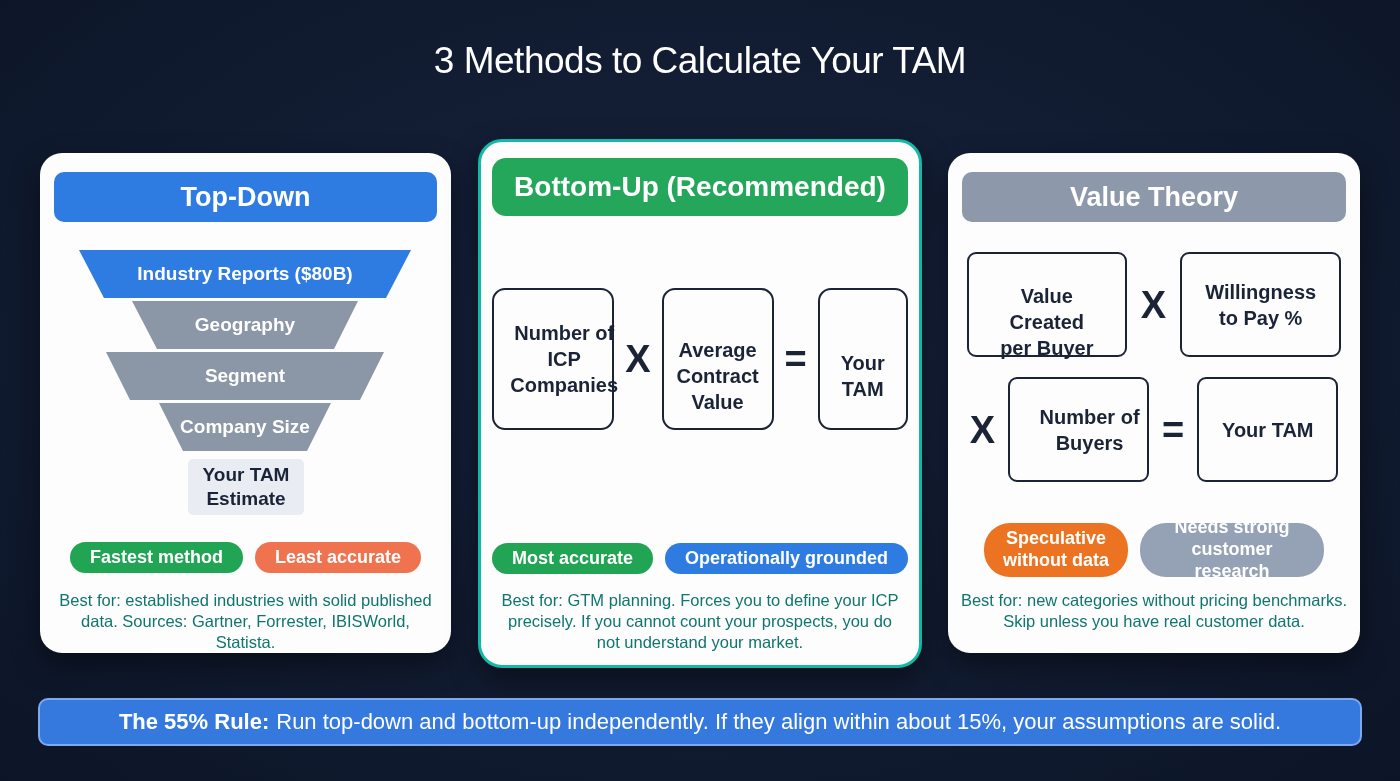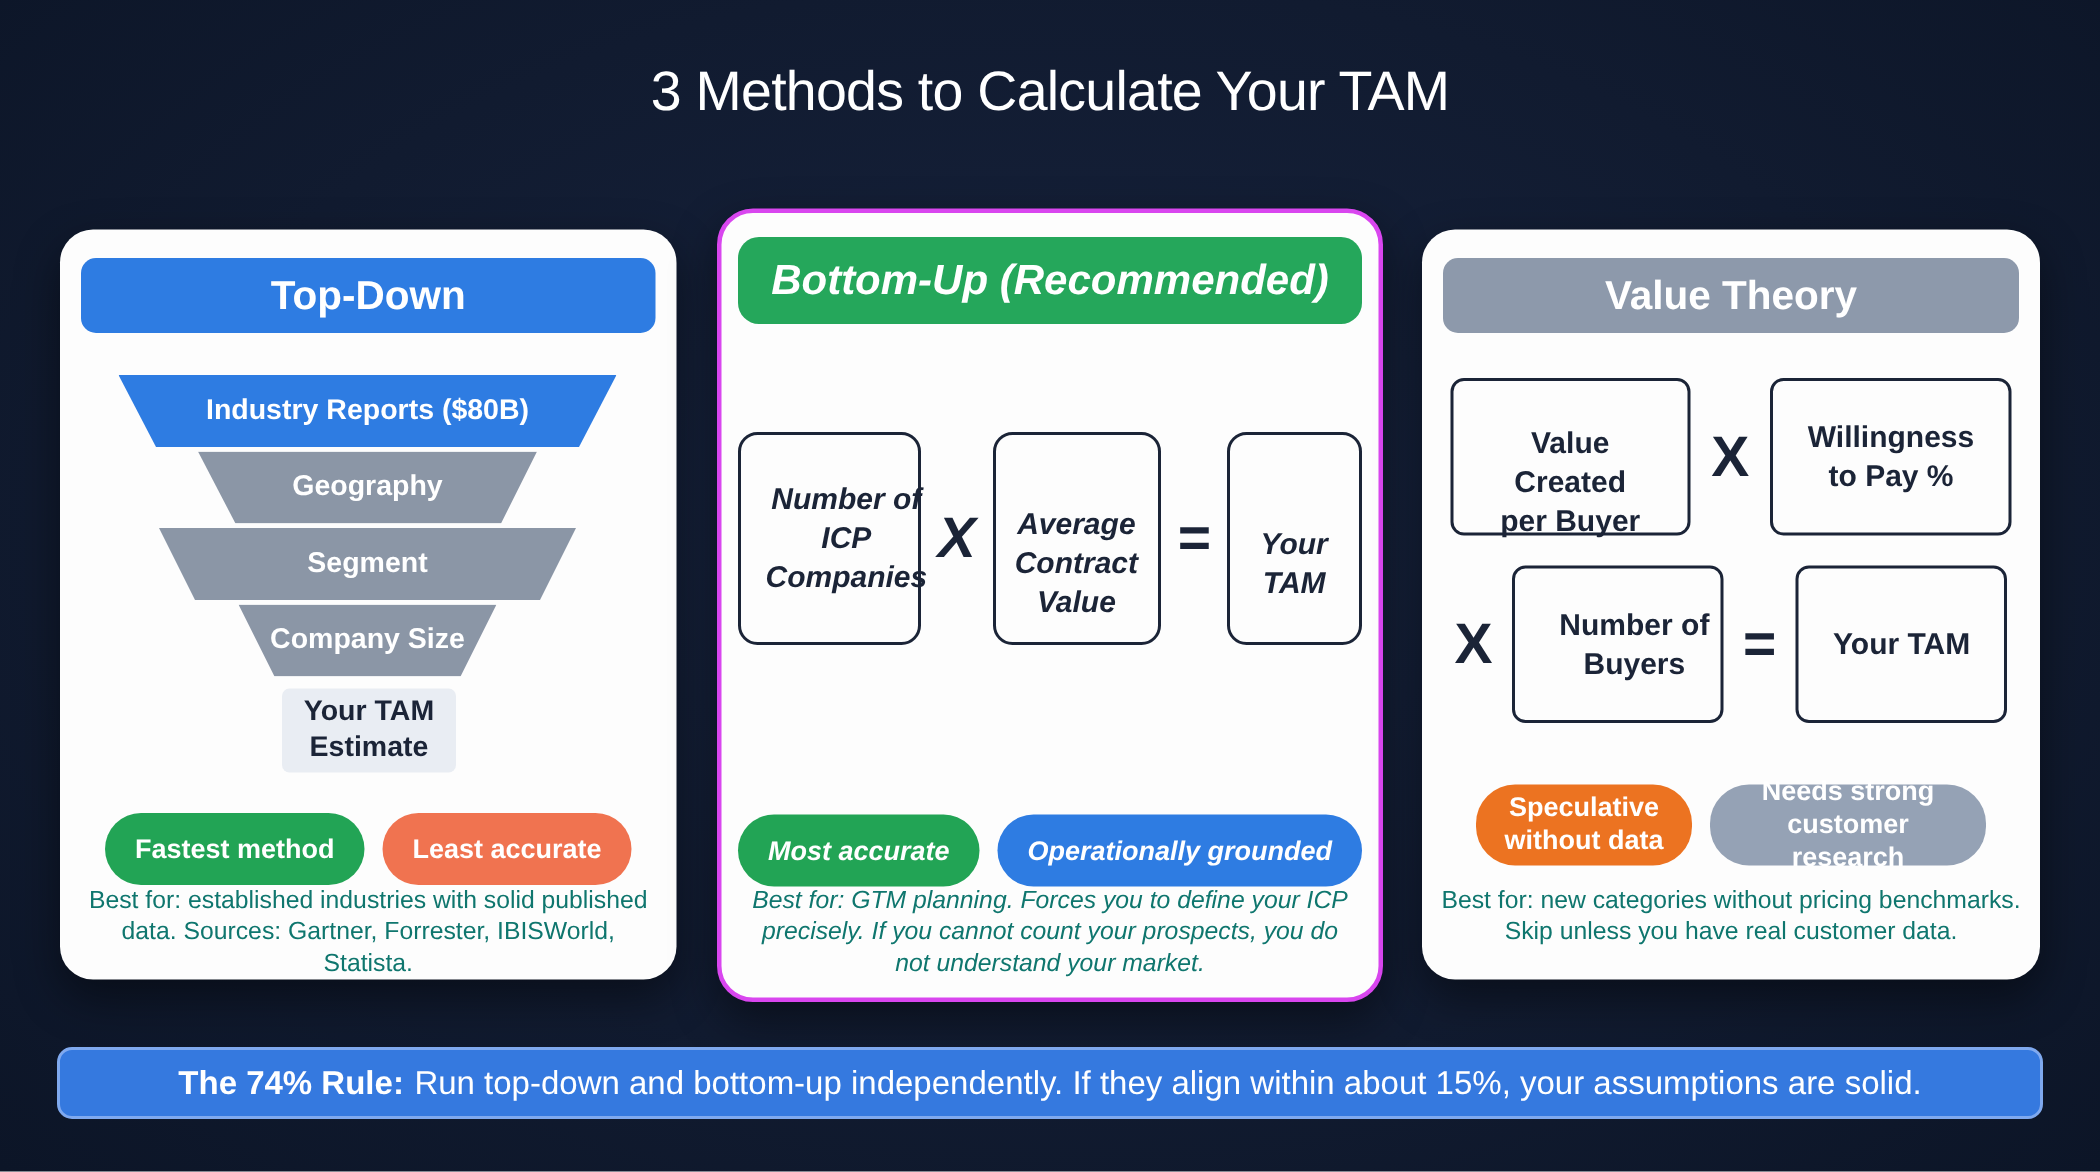--- a/index.html
+++ b/index.html
@@ -21,21 +21,21 @@
     letter-spacing: -0.5px;
   }
 
   .card {
     position: absolute;
     background: #fdfdfd;
     border-radius: 22px;
     box-shadow: 0 12px 30px rgba(0,0,0,0.45);
   }
   #card-top-down    { left: 40px;  top: 153px; width: 411px; height: 500px; }
-  #card-bottom-up   { left: 478px; top: 139px; width: 444px; height: 529px; border: 3px solid #d946ef; border-radius: 24px; font-style: italic; }
+  #card-bottom-up   { left: 478px; top: 139px; width: 444px; height: 529px; border: 3px solid #14b8a6; border-radius: 24px; }
   #card-value-theory{ left: 948px; top: 153px; width: 412px; height: 500px; }
 
   .card-header {
     position: absolute;
     color: #ffffff;
     font-weight: bold;
     text-align: center;
     border-radius: 10px;
     display: flex; align-items: center; justify-content: center;
   }
@@ -63,21 +63,21 @@
     display: flex; align-items: center; justify-content: center; text-align: center;
     line-height: 1.25;
   }
 
   .pills { position: absolute; left: 0; width: 100%; display: flex; justify-content: center; gap: 12px; }
   #card-top-down .pills    { top: 389px; }
   #card-bottom-up .pills   { top: 401px; }
   #card-value-theory .pills{ top: 370px; }
   .pill {
     color: #ffffff; font-weight: bold; font-size: 18px;
-    border-radius: 26px; padding: 14px 20px; height: 48px;
+    border-radius: 26px; padding: 14px 20px; height: 31px;
     display: flex; align-items: center; justify-content: center; text-align: center;
   }
   .pill.two-line { height: 54px; line-height: 1.22; padding: 0 12px; }
   .pill.green  { background: #22a455; }
   .pill.salmon { background: #f07350; }
   .pill.blue   { background: #2e7ce2; }
   .pill.orange { background: #ec7321; }
   .pill.gray   { background: #95a2b5; }
   .pill .pill-text { display: block; }
 
@@ -207,15 +207,15 @@
     </div>
     <div class="pill gray two-line">
       <span class="pill-text" style="max-width:160px">Needs strong customer research</span>
     </div>
   </div>
 
   <p class="best-for">Best for: new categories without pricing benchmarks. Skip unless you have real customer data.</p>
 </section>
 
 <div class="footer-banner">
-  <span class="bold">The 74% Rule:</span>
+  <span class="bold">The 55% Rule:</span>
   <span>Run top-down and bottom-up independently. If they align within about 15%, your assumptions are solid.</span>
 </div>
 
 </body></html>

